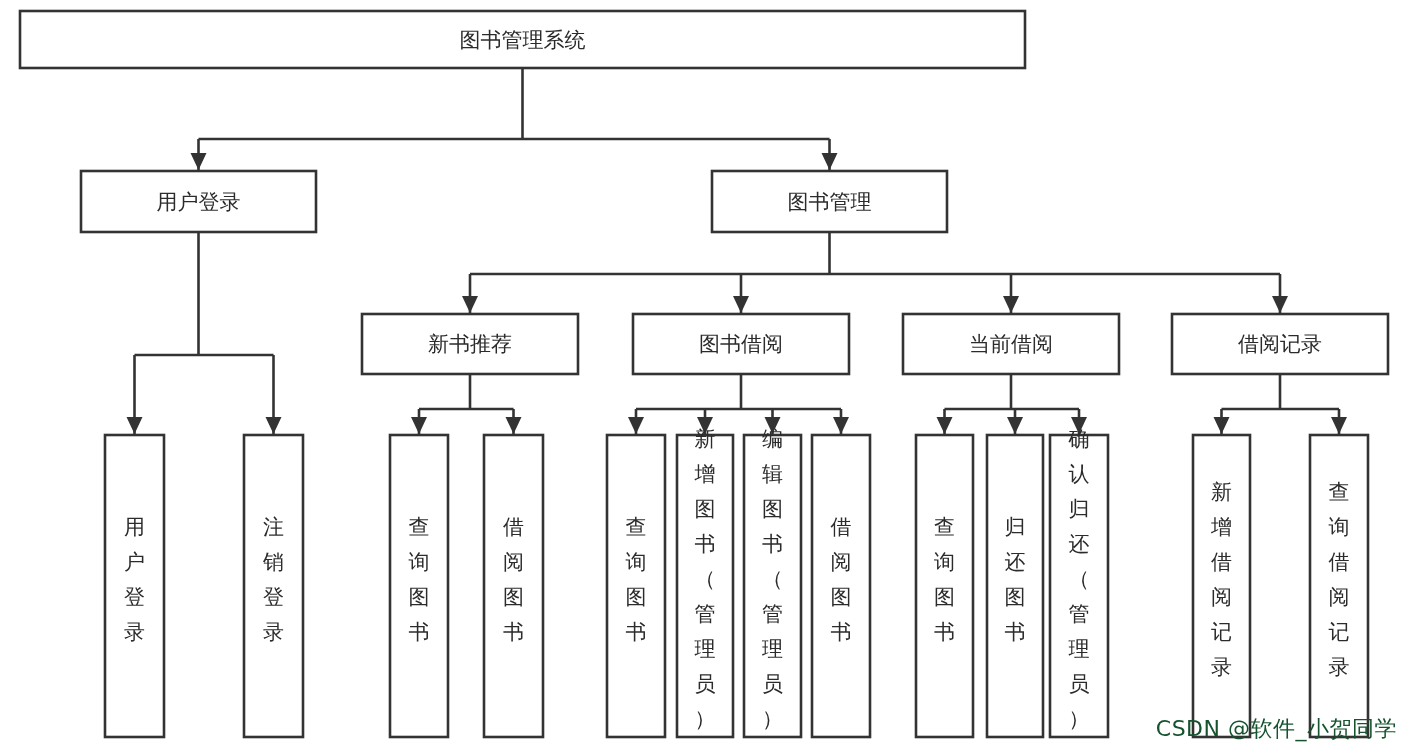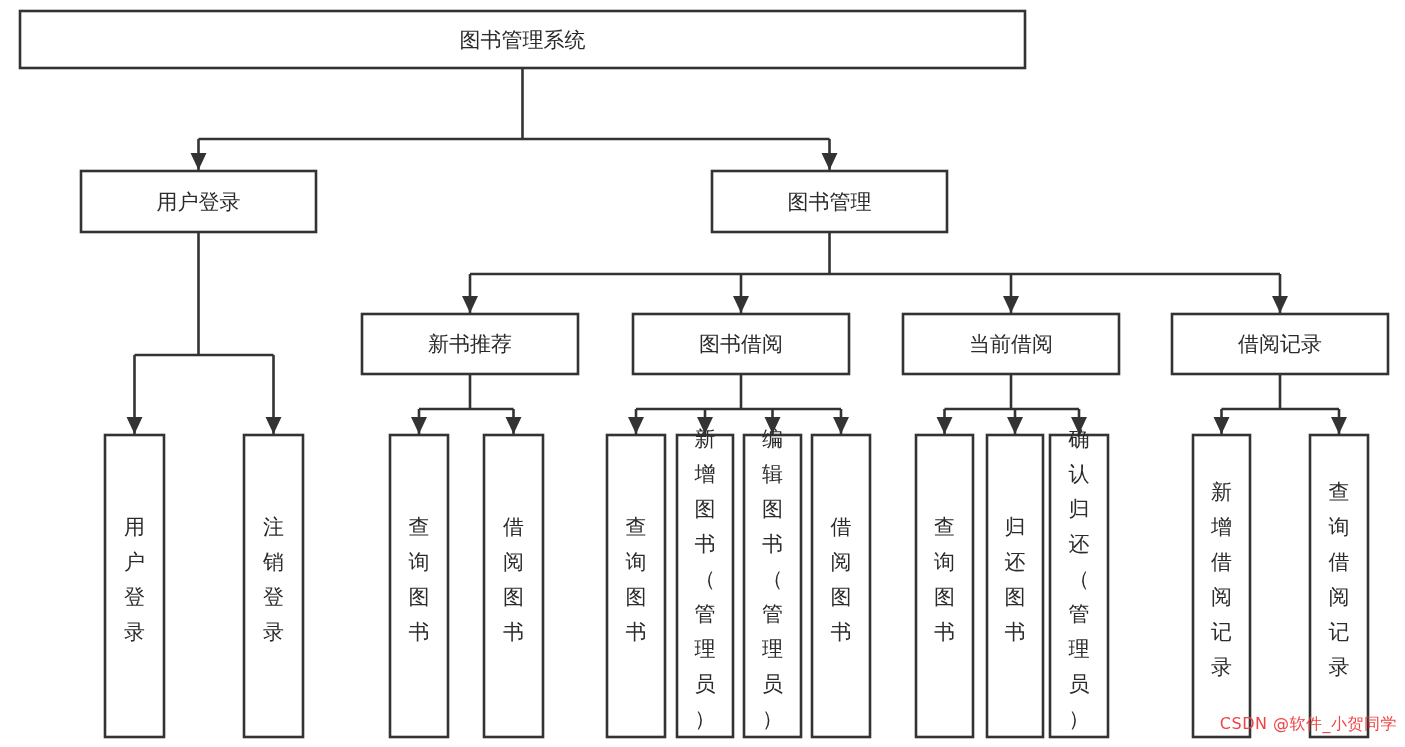--- a/index.html
+++ b/index.html
@@ -42,24 +42,24 @@
     stroke-width: 2.6;
     fill: none;
   }
   .arrow-head {
     fill: #333333;
     stroke: none;
   }
   .watermark {
     position: absolute;
     right: 8px;
-    bottom: 12px;
-    font-family: "DejaVu Sans", "Liberation Sans", sans-serif;
-    font-size: 16px;
-    color: #ef4444;
+    bottom: 3px;
+    font-family: "DejaVu Sans", "Liberation Sans", sans-serif;
+    font-size: 22px;
+    color: #14532d;
     letter-spacing: 0.5px;
     white-space: nowrap;
     pointer-events: none;
   }
 </style>
 </head>
 <body>
 
 <svg id="diagram" viewBox="0 0 1405 747">
   <g id="edges">

